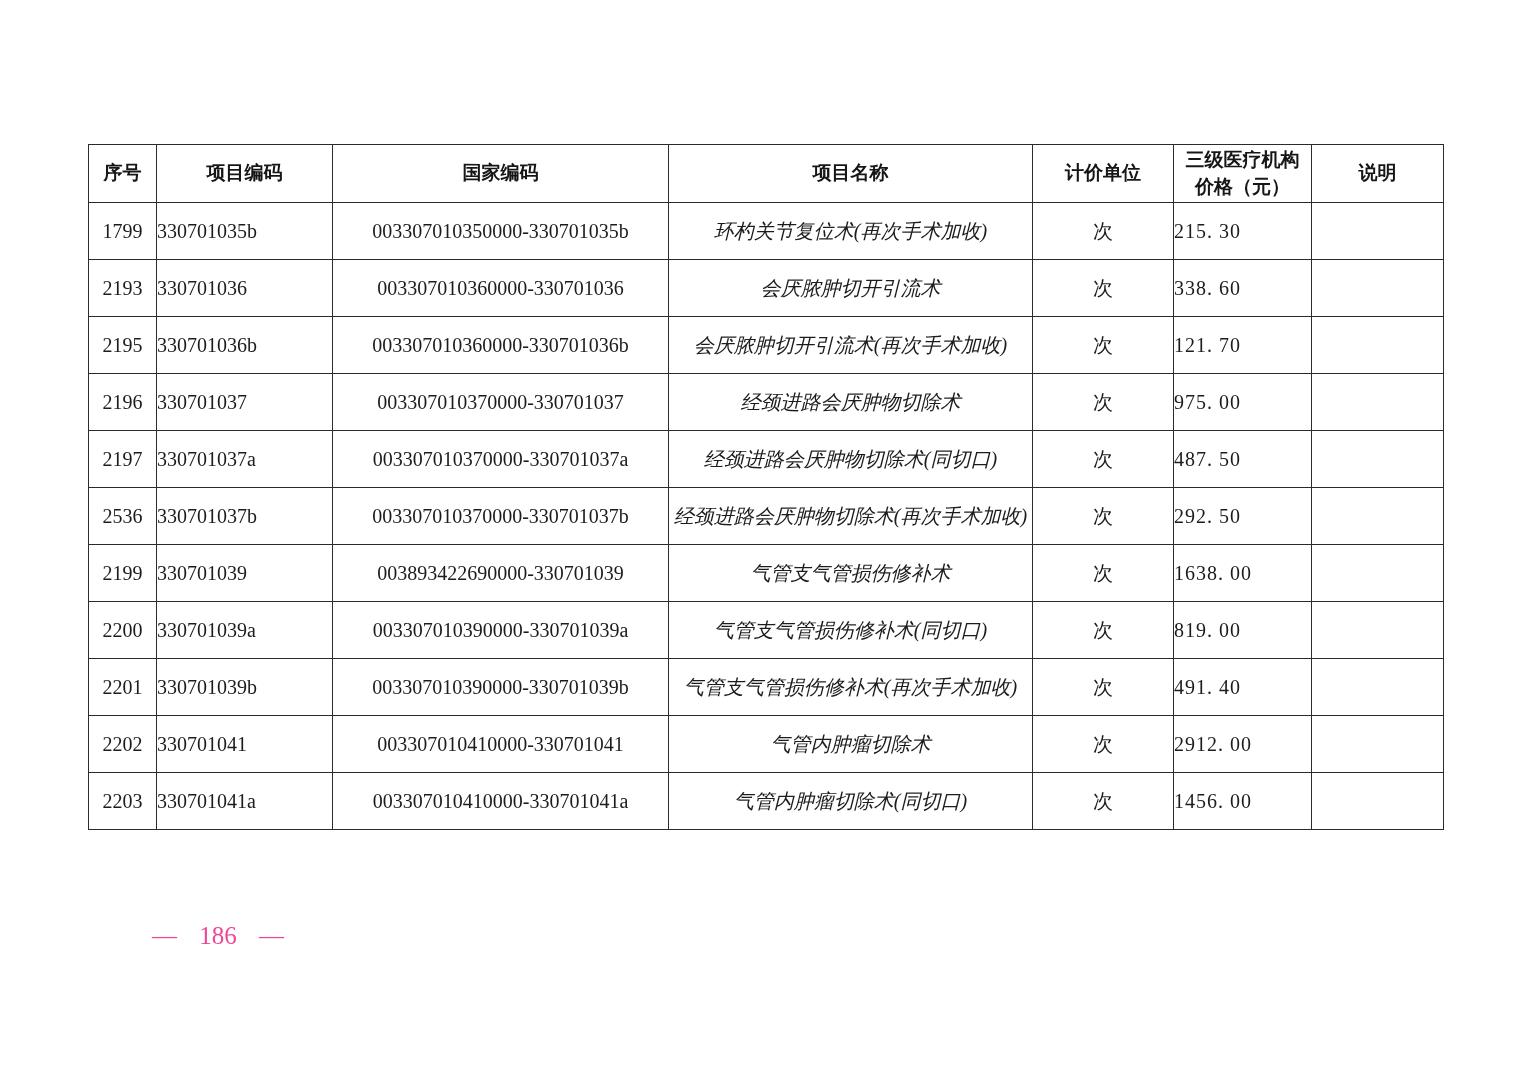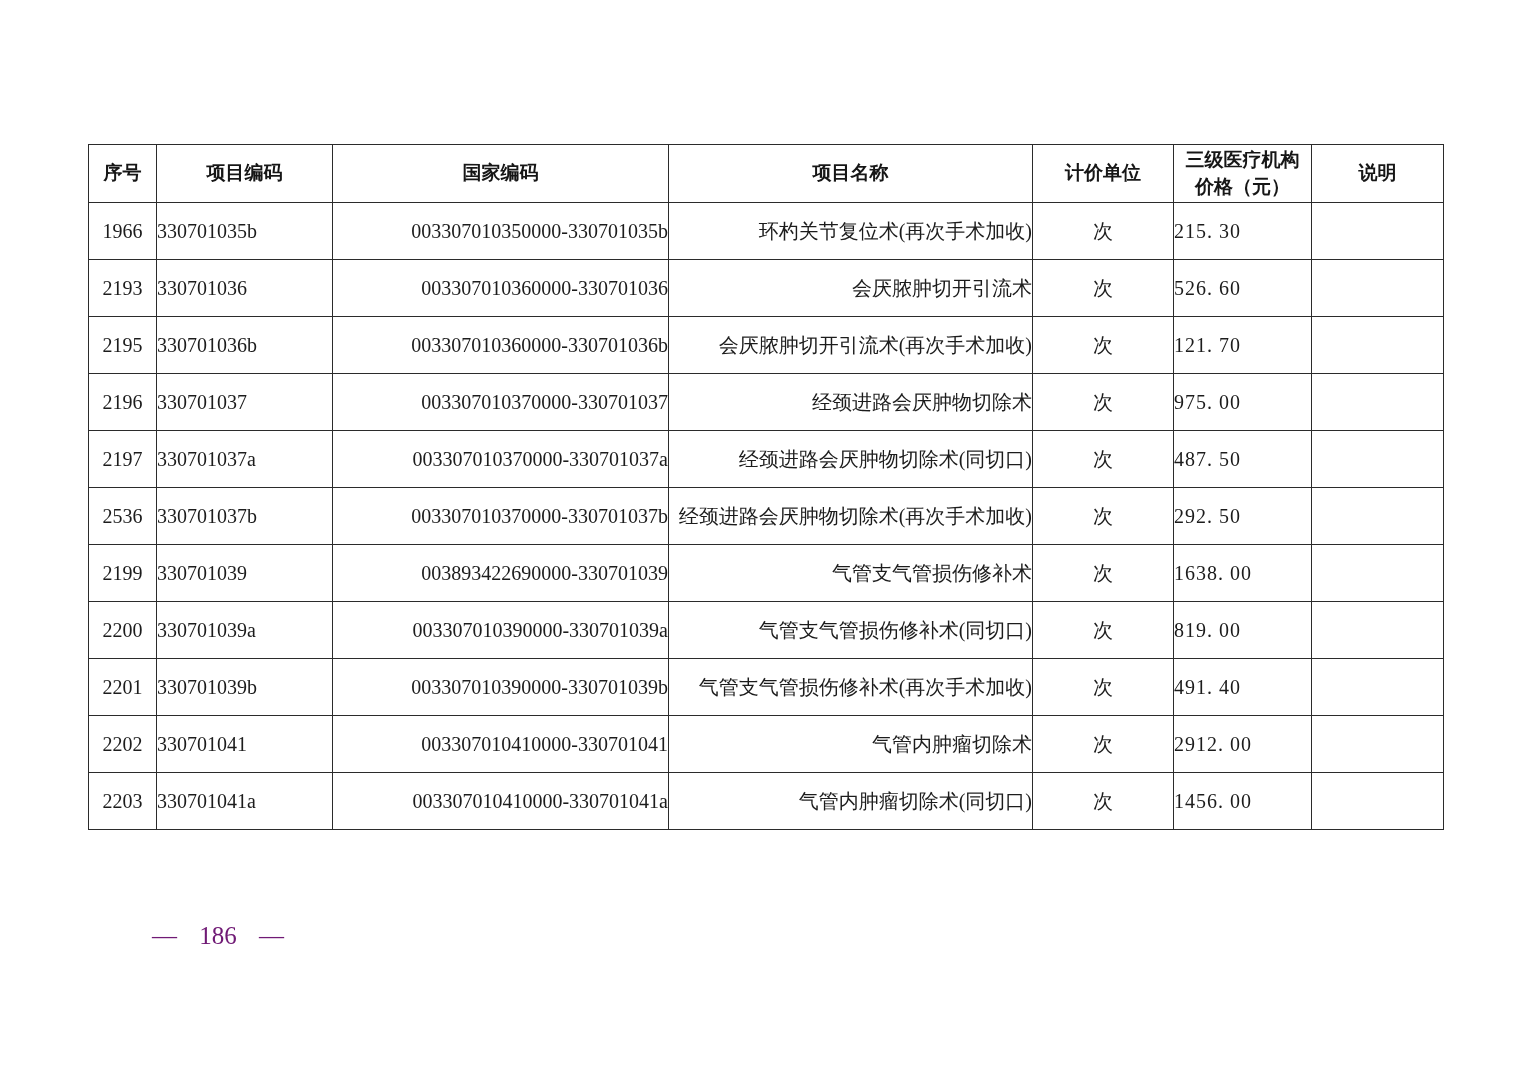--- a/index.html
+++ b/index.html
@@ -44,32 +44,32 @@
     color: #161616;
   }
   .price-table tbody td {
     height: 57px;
     font-size: 20px;
     padding: 0;
     line-height: 1.3;
   }
   td.c-seq   { text-align: center; }
   td.c-code  { text-align: left; padding-left: 4px; }
-  td.c-ncode { text-align: right; padding-left: 3px; margin-left: 20px; }
-  td.c-name  { text-align: right; padding-left: 5px; padding-right: 4px; }
+  td.c-ncode { text-align: center; padding-left: 3px; margin-left: 20px; }
+  td.c-name  { text-align: center; padding-left: 5px; padding-right: 4px; font-style: italic; }
   td.c-unit  { text-align: center; }
   td.c-price { letter-spacing: 1px; }
   td.c-note  { text-align: center; }
   .page-footer {
     position: absolute;
     left: 152px;
     top: 922px;
     font-size: 25px;
     font-family: "Liberation Serif", "DejaVu Serif", serif;
-    color: #701a75;
+    color: #ec4899;
     word-spacing: 16px;
     white-space: nowrap;
   }
 </style>
 </head>
 <body>
 
 <div class="sheet">
 
   <table class="price-table">
@@ -88,35 +88,35 @@
         <th>项目编码</th>
         <th>国家编码</th>
         <th>项目名称</th>
         <th>计价单位</th>
         <th>三级医疗机构价格（元）</th>
         <th>说明</th>
       </tr>
     </thead>
     <tbody>
       <tr>
-        <td class="c-seq">1966</td>
+        <td class="c-seq">1799</td>
         <td class="c-code">330701035b</td>
         <td class="c-ncode">003307010350000-330701035b</td>
         <td class="c-name">环杓关节复位术(再次手术加收)</td>
         <td class="c-unit">次</td>
         <td class="c-price">215. 30</td>
         <td class="c-note"></td>
       </tr>
       <tr>
         <td class="c-seq">2193</td>
         <td class="c-code">330701036</td>
         <td class="c-ncode">003307010360000-330701036</td>
         <td class="c-name">会厌脓肿切开引流术</td>
         <td class="c-unit">次</td>
-        <td class="c-price">526. 60</td>
+        <td class="c-price">338. 60</td>
         <td class="c-note"></td>
       </tr>
       <tr>
         <td class="c-seq">2195</td>
         <td class="c-code">330701036b</td>
         <td class="c-ncode">003307010360000-330701036b</td>
         <td class="c-name">会厌脓肿切开引流术(再次手术加收)</td>
         <td class="c-unit">次</td>
         <td class="c-price">121. 70</td>
         <td class="c-note"></td>

